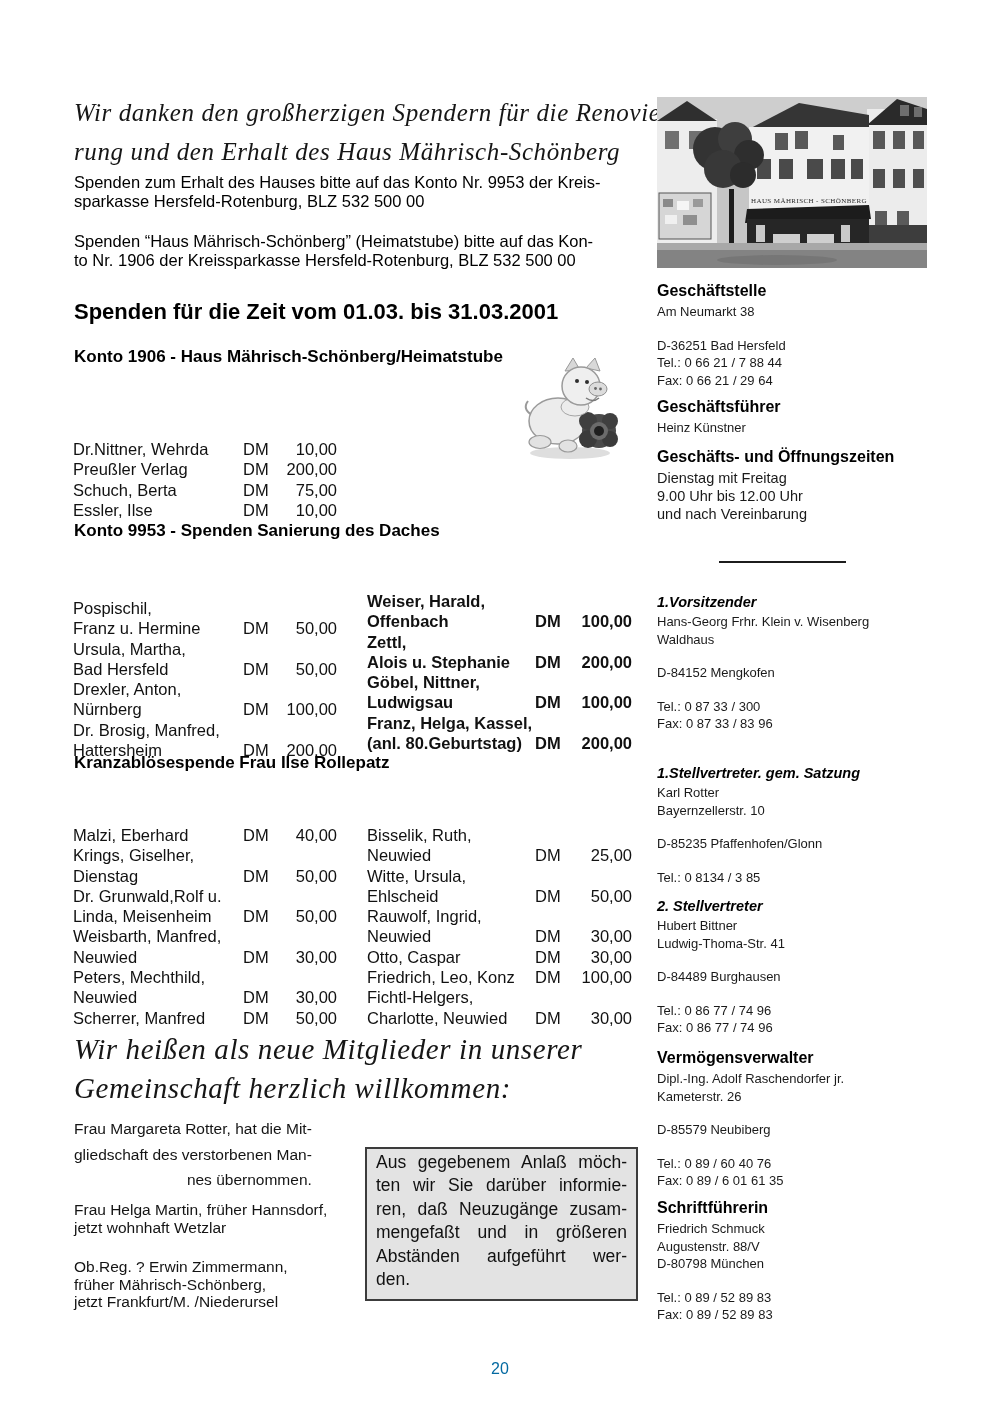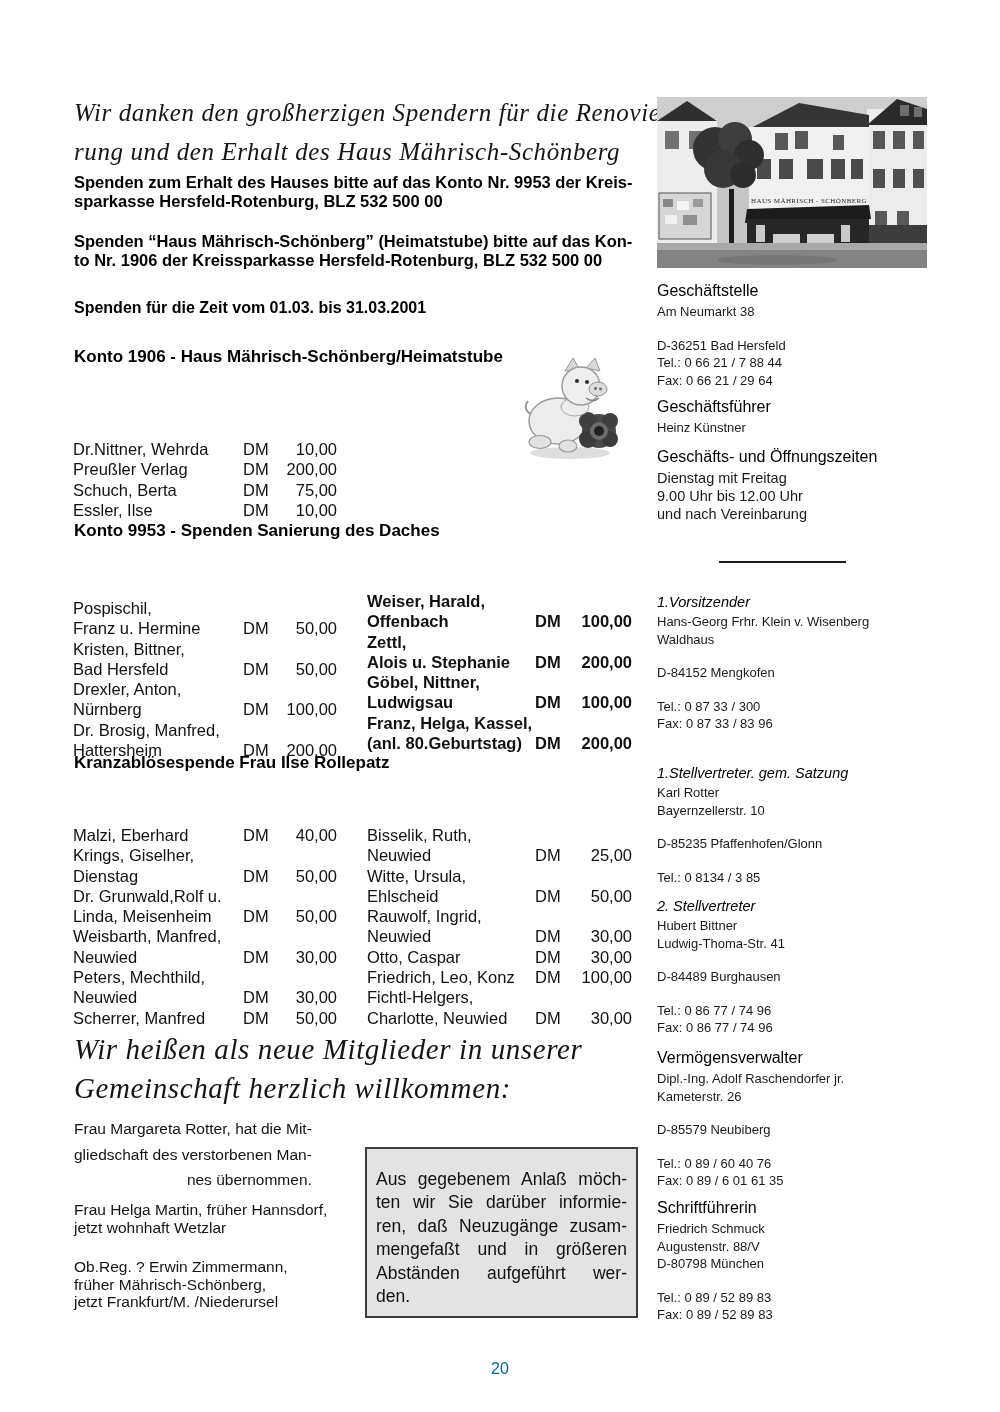--- a/index.html
+++ b/index.html
@@ -13,25 +13,25 @@
 
   
   .script{
     font-family:"Liberation Serif","DejaVu Serif",serif;
     font-style:italic;color:#161616;letter-spacing:.6px;
   }
   .script1{left:74px;top:93px;font-size:25px;line-height:39px;}
   .script2{left:74px;top:1030px;font-size:29px;line-height:39px;}
 
   
-  .bpara{left:74px;width:575px;font-size:16.5px;font-weight:700;line-height:19px;color:#000;}
+  .bpara{left:74px;width:575px;font-size:16.5px;font-weight:400;line-height:19px;color:#000;}
   .bpara1{top:173px;}
   .bpara2{top:232px;}
 
-  .h1{left:74px;top:299px;font-size:16px;font-weight:700;color:#000;text-align:center;}
+  .h1{left:74px;top:299px;font-size:22px;font-weight:700;color:#000;text-align:center;}
   .subhead{left:74px;font-size:17px;font-weight:700;color:#000;}
   .sh1906{top:347px;}
   .sh9953{top:521px;}
   .shkranz{top:753px;}
 
   
   .dtable{font-size:16.5px;color:#111;margin-top:36px;}
   .t1{left:73px;top:403px;width:264px;}
   .t2l{left:73px;top:562px;width:264px;}
   .t2r{left:367px;top:555px;width:265px;font-weight:bold;}
@@ -46,29 +46,29 @@
 
   
   .mpara{left:74px;font-size:15.5px;color:#141414;}
   .mp1{top:1116px;line-height:25.5px;text-align:right;}
   .mp2{top:1201px;line-height:17.5px;}
   .mp3{top:1258px;line-height:17.5px;}
 
   
   .notice{
     left:365px;top:1147px;width:273px;box-sizing:border-box;
-    background:#e3e3e3;border:2px solid #3c3c3c;padding:19px 9px 8px 9px;
+    background:#e3e3e3;border:2px solid #3c3c3c;padding:2px 9px 8px 9px;
     font-size:17.5px;line-height:23.4px;color:#111;
   }
   .nline{text-align:justify;text-align-last:justify;}
   .notice div:last-of-type{text-align-last:left;}
 
   
   .sidebar-block{left:657px;width:290px;font-size:13px;line-height:17.5px;color:#1a1a1a;}
-  .sb-h{font-size:16px;font-weight:400;line-height:20px;margin-bottom:2px;color:#000;white-space:nowrap;}
+  .sb-h{font-size:16px;font-weight:700;line-height:20px;margin-bottom:2px;color:#000;white-space:nowrap;}
   .sb-h.ital{font-size:14.5px;font-style:italic;line-height:18px;}
   .sb-l{white-space:nowrap;}
   .sb-l.g{margin-top:16px;}
   .sb-big .sb-l{font-size:14.5px;line-height:18px;}
   .divider{left:719px;top:561px;width:127px;height:2px;background:#1c1c1c;}
 
   .pagenum{left:0;top:1360px;width:1000px;text-align:center;font-size:16px;color:#0369a1;}
 
   .photo{left:657px;top:97px;width:270px;height:171px;}
   .pig{left:520px;top:355px;width:110px;height:108px;}
@@ -149,21 +149,21 @@
         <span class="dn">Pospischil,</span>
         <span class="dc"></span>
         <span class="da"></span>
       </div>
       <div class="drow">
         <span class="dn">Franz u. Hermine</span>
         <span class="dc">DM</span>
         <span class="da">50,00</span>
       </div>
       <div class="drow">
-        <span class="dn">Kristen, Bittner,</span>
+        <span class="dn">Ursula, Martha,</span>
         <span class="dc"></span>
         <span class="da"></span>
       </div>
       <div class="drow">
         <span class="dn">Bad Hersfeld</span>
         <span class="dc">DM</span>
         <span class="da">50,00</span>
       </div>
       <div class="drow">
         <span class="dn">Drexler, Anton,</span>

